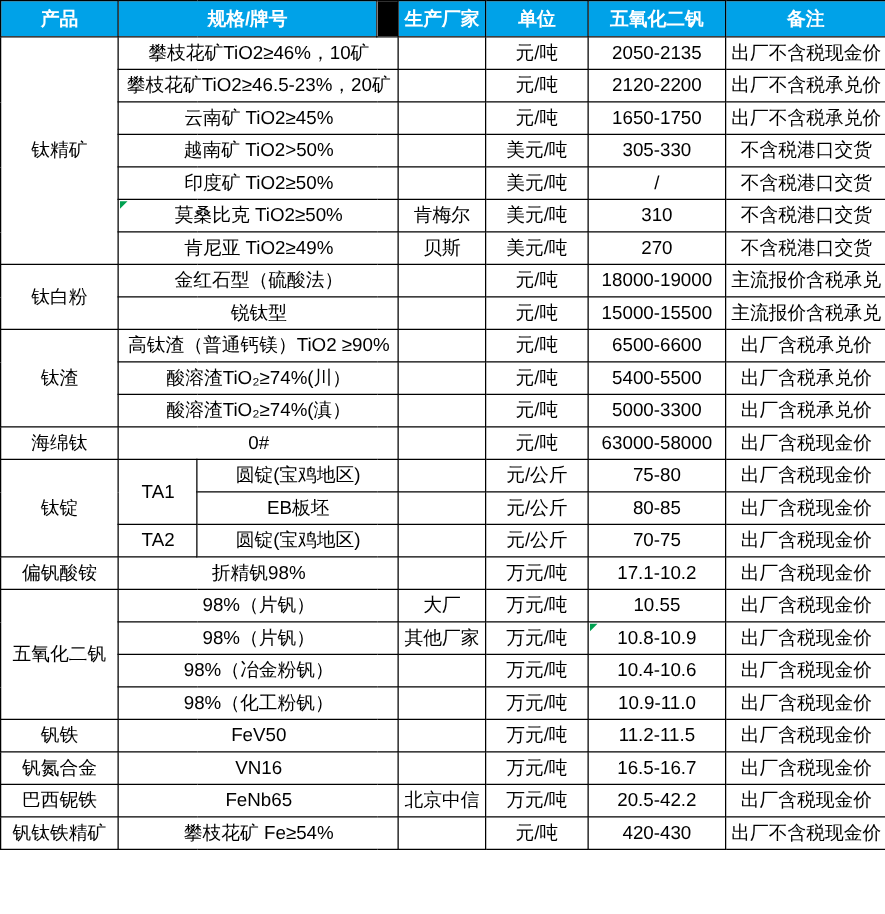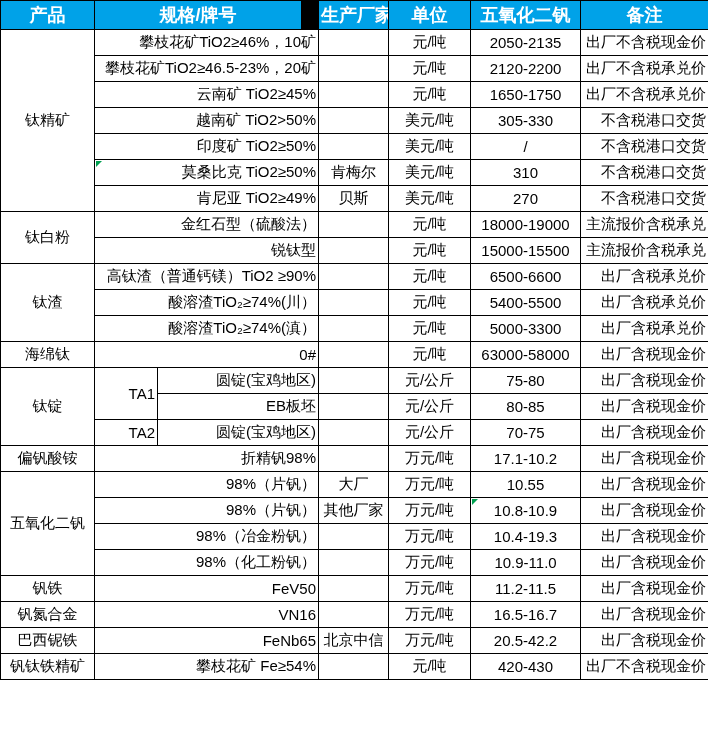--- a/index.html
+++ b/index.html
@@ -29,28 +29,28 @@
     color: #000000;
     font-size: 15px;
     vertical-align: middle;
   }
   #price-table thead th {
     background: #00A2E8;
     color: #ffffff;
     font-weight: bold;
     height: 29px;
     text-align: center;
-    font-size: 18px;
+    font-size: 15px;
   }
   #price-table thead th.spacer {
     background: #000000;
     padding: 0;
   }
   #price-table tbody tr { height: 26px; }
-  #price-table td.al { text-align: right; padding-left: 3px; margin-left: 33px; }
+  #price-table td.al { text-align: center; padding-left: 3px; margin-left: 33px; }
   #price-table td.ac { text-align: center; }
   #price-table td { position: relative; }
   .corner-marker {
     position: absolute;
     top: 1px;
     left: 1px;
     width: 0;
     height: 0;
     border-top: 6px solid #00A050;
     border-right: 6px solid transparent;
@@ -223,21 +223,21 @@
           <td class="al" colspan="3"><span class="cell-text">98%（片钒）</span></td>
           <td class="ac"><span class="cell-text">其他厂家</span></td>
           <td class="ac"><span class="cell-text">万元/吨</span></td>
           <td class="ac"><span class="cell-text">10.8-10.9</span><span class="corner-marker"></span></td>
           <td class="al"><span class="cell-text">出厂含税现金价</span></td>
         </tr>
         <tr>
           <td class="al" colspan="3"><span class="cell-text">98%（冶金粉钒）</span></td>
           <td class="ac"><span class="cell-text"></span></td>
           <td class="ac"><span class="cell-text">万元/吨</span></td>
-          <td class="ac"><span class="cell-text">10.4-19.3</span></td>
+          <td class="ac"><span class="cell-text">10.4-10.6</span></td>
           <td class="al"><span class="cell-text">出厂含税现金价</span></td>
         </tr>
         <tr>
           <td class="al" colspan="3"><span class="cell-text">98%（化工粉钒）</span></td>
           <td class="ac"><span class="cell-text"></span></td>
           <td class="ac"><span class="cell-text">万元/吨</span></td>
           <td class="ac"><span class="cell-text">10.9-11.0</span></td>
           <td class="al"><span class="cell-text">出厂含税现金价</span></td>
         </tr>
         <tr>

